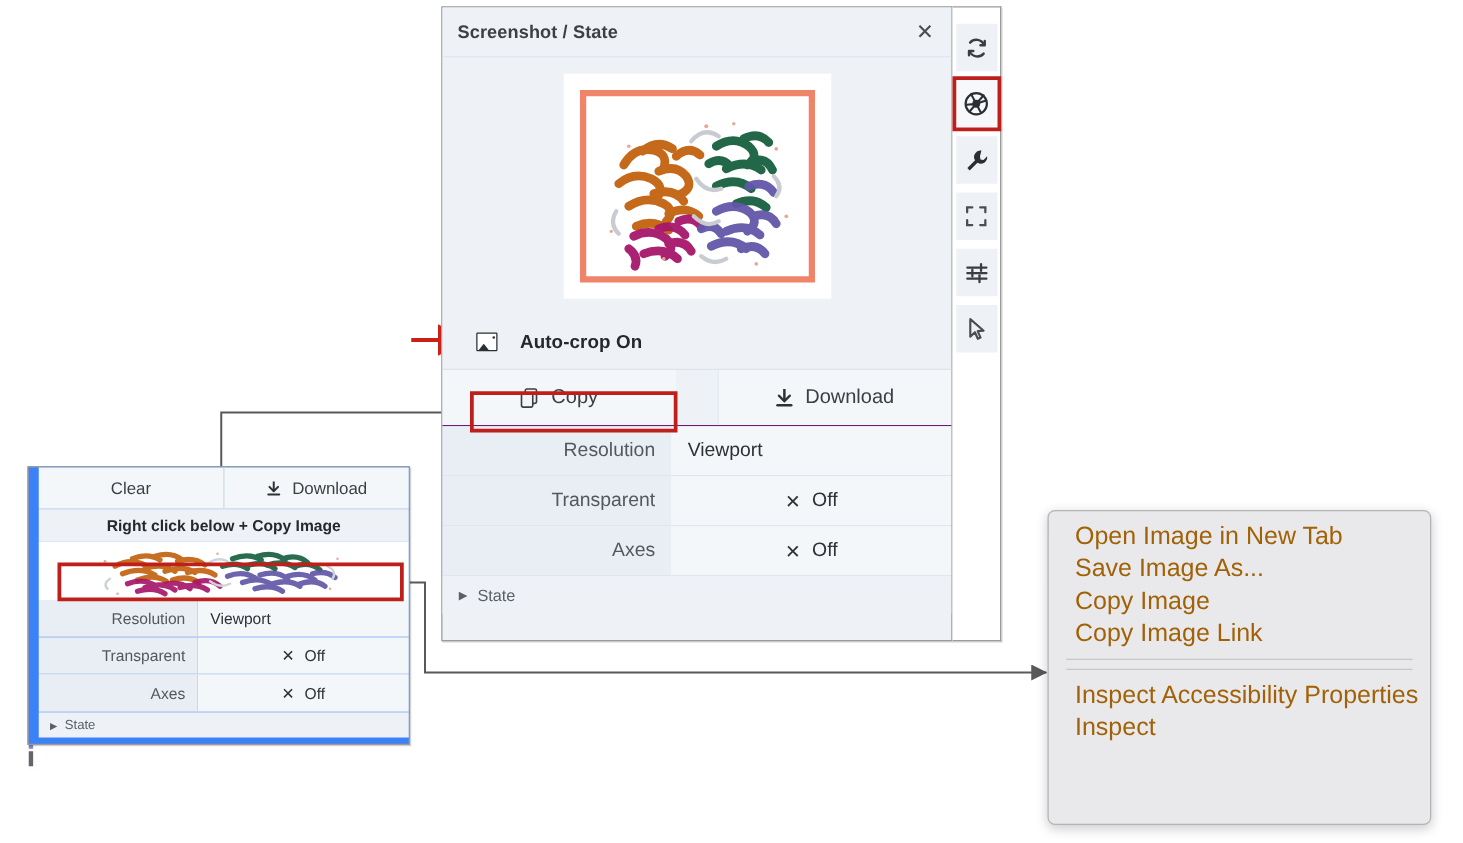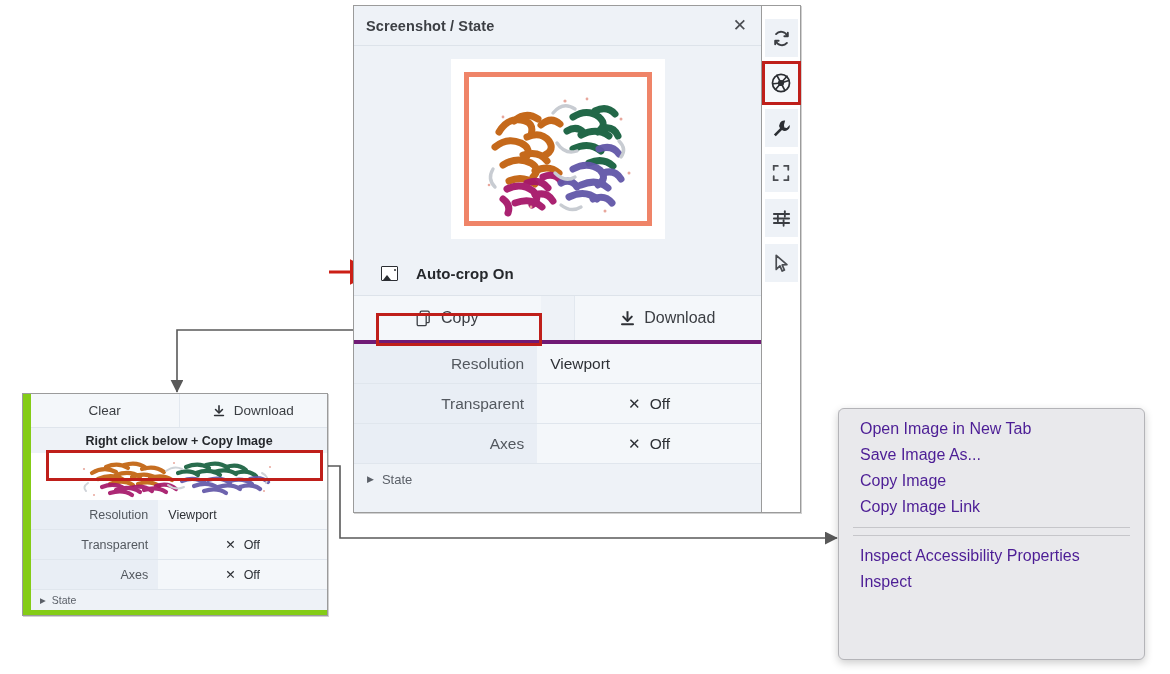--- a/index.html
+++ b/index.html
@@ -65,21 +65,21 @@
     content:""; position:absolute; left:1px; bottom:0px;
     border-left: 4.5px solid transparent; border-right: 4.5px solid transparent;
     border-bottom: 5px solid #2b2e33;
   }
   .img-icon::before {
     content:""; position:absolute; right:1.5px; top:1.5px;
     width:2px; height:2px; border-radius:50%; background:#2b2e33;
   }
 
   
-  .btn-row { display: flex; height: 44px; border-bottom: 4px solid #701a75; gap: 33px; }
+  .btn-row { display: flex; height: 44px; border-bottom: 1px solid #701a75; gap: 33px; }
   .btn-cell {
     flex: 1; display: flex; align-items: center; justify-content: center;
     font-size: 16px; color: #3b3e43; cursor: pointer; background: #f4f7fa;
   }
   .btn-cell + .btn-cell { border-left: 1px solid #e2e8ef; }
   .btn-ico { margin-right: 9px; display:inline-flex; align-items:center; }
 
   
   .kv-row { display: flex; height: 39px; border-bottom: 1px solid #e0e6ed; }
   .kv-key {
@@ -109,21 +109,21 @@
     display:flex; flex-direction:column; align-items:center; padding-top: 13px;
   }
   .tool-btn {
     width: 33px; height: 38px; margin-bottom: 7px;
     display:flex; align-items:center; justify-content:center;
     background:#eef2f7; cursor:pointer; box-sizing:border-box;
   }
   .tool-btn.sel { outline: 3px solid #bf1f1a; background:#f6f8fb; }
 
   
-  #mini-panel { left: 22px; top: 393px; width: 306px; height: 223px; background:#84cc16; }
+  #mini-panel { left: 22px; top: 373px; width: 306px; height: 223px; background:#3b82f6; }
   .mini-btn-row { display:flex; height: 33px; border-bottom:1px solid #dfe5ec; }
   .mini-btn {
     flex:1; display:flex; align-items:center; justify-content:center;
     font-size: 13.5px; color:#3b3e43; background:#f4f7fa; cursor:pointer;
   }
   .mini-btn + .mini-btn { border-left: 1px solid #e2e8ef; }
   .mini-hint {
     height: 25px; display:flex; align-items:center; justify-content:center;
     font-size: 12.5px; font-weight: bold; color:#25282c; background:#eef2f7;
   }
@@ -151,21 +151,21 @@
 
   
   #ctx-menu {
     position:absolute; left: 838px; top: 408px; width: 307px; height: 252px;
     background: #e9e9ec; border: 1px solid #b4b4b8; border-radius: 6px;
     box-sizing: border-box; padding: 7px 0;
     box-shadow: 0 3px 9px rgba(0,0,0,.20);
   }
   .ctx-item {
     height: 26px; display:flex; align-items:center;
-    padding-left: 21px; font-size: 16px; color: #4c1d95; cursor: pointer;
+    padding-left: 21px; font-size: 20px; color: #a16207; cursor: pointer;
   }
   .ctx-sep { height:1px; background:#c6c6ca; margin: 7px 14px; }
 
   
   #wires { position:absolute; left:0; top:0; width:1170px; height:674px; pointer-events:none; }
 
   
   .hl {
     position:absolute; border: 3px solid #bf1f1a; box-sizing:border-box;
     pointer-events:none;

